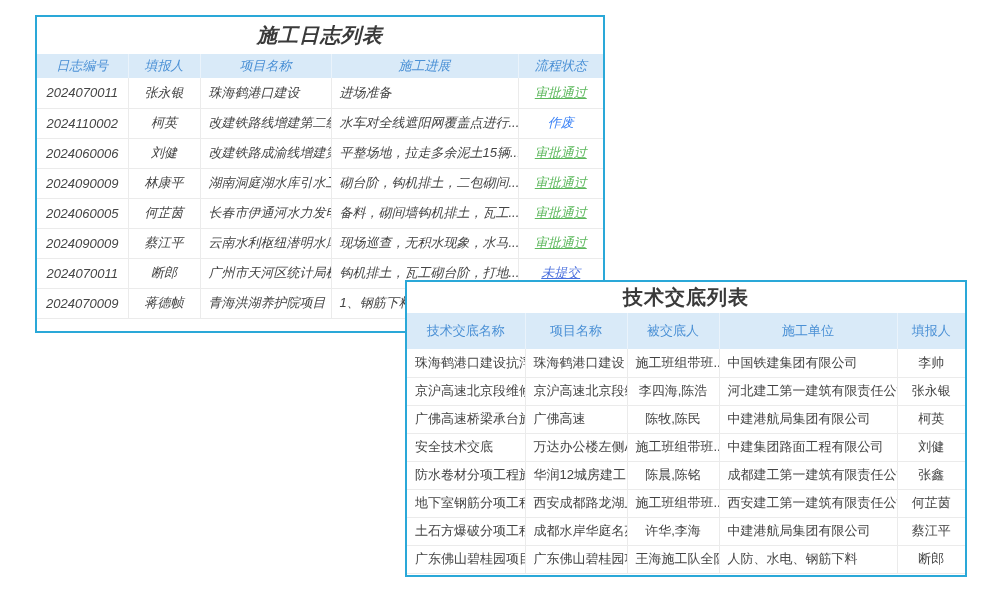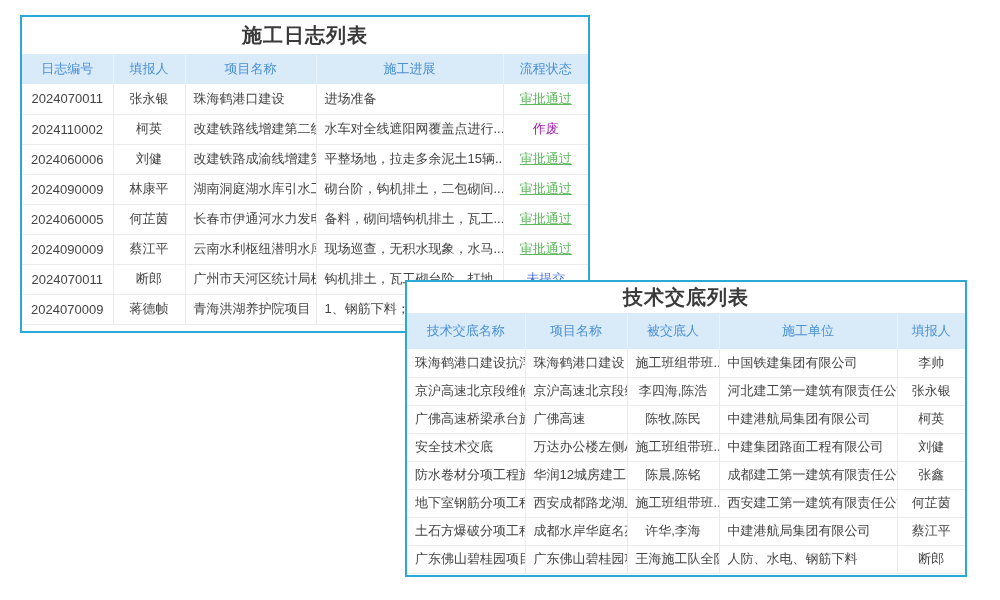--- a/index.html
+++ b/index.html
@@ -3,52 +3,52 @@
 <meta charset="utf-8">
 <style>
   html,body{margin:0;padding:0;background:#ffffff;}
   .canvas{
     position:relative;width:1000px;height:600px;background:#ffffff;overflow:hidden;
     font-family:"Liberation Sans","DejaVu Sans",sans-serif;
   }
   .panel{
     position:absolute;background:#ffffff;border:2px solid #2aa8d8;box-sizing:border-box;
   }
-  .panel-log{left:20px;top:15px;width:570px;height:318px;z-index:1;}
+  .panel-log{left:35px;top:15px;width:570px;height:318px;z-index:1;font-style:italic;}
   .panel-disclosure{left:405px;top:280px;width:562px;height:297px;z-index:2;}
   .panel-title{
     margin:0;text-align:center;font-size:20px;font-weight:bold;color:#3a3a3a;
     letter-spacing:1px;
   }
   .panel-log .panel-title{height:37px;line-height:37px;}
   .panel-disclosure .panel-title{height:31px;line-height:31px;}
   table.grid{
     width:100%;border-collapse:collapse;table-layout:fixed;font-size:13px;
   }
   table.grid th{
     background:#d9eaf8;color:#4a90d5;font-weight:normal;text-align:center;
     border-left:1px solid #eaf3fb;white-space:nowrap;overflow:hidden;padding:0 4px;
     box-sizing:border-box;
   }
   table.grid th:first-child{border-left:none;}
-  .panel-log th{height:30px;}
+  .panel-log th{height:24px;}
   .panel-disclosure th{height:36px;}
   table.grid td{
     border-bottom:1px solid #ebebeb;border-left:1px solid #ebebeb;
     white-space:nowrap;overflow:hidden;padding:0 8px;color:#444444;
     box-sizing:border-box;
   }
   table.grid td:first-child{border-left:none;}
   .panel-log td{height:30px;}
   .panel-disclosure td{height:28px;}
   td.center{text-align:center;padding:0 2px;}
   .link{color:#4a90d5;cursor:pointer;}
   .status{cursor:pointer;}
   .status-approved{color:#5cb85c;text-decoration:underline;text-align:center;}
-  .status-void{color:#a21caf;}
+  .status-void{color:#3b82f6;}
   .status-unsubmitted{color:#4a6fdd;text-decoration:underline;}
 </style>
 </head>
 <body>
 
 <div class="canvas">
 
   <section class="panel panel-log">
     <h2 class="panel-title">施工日志列表</h2>
     <table class="grid">

